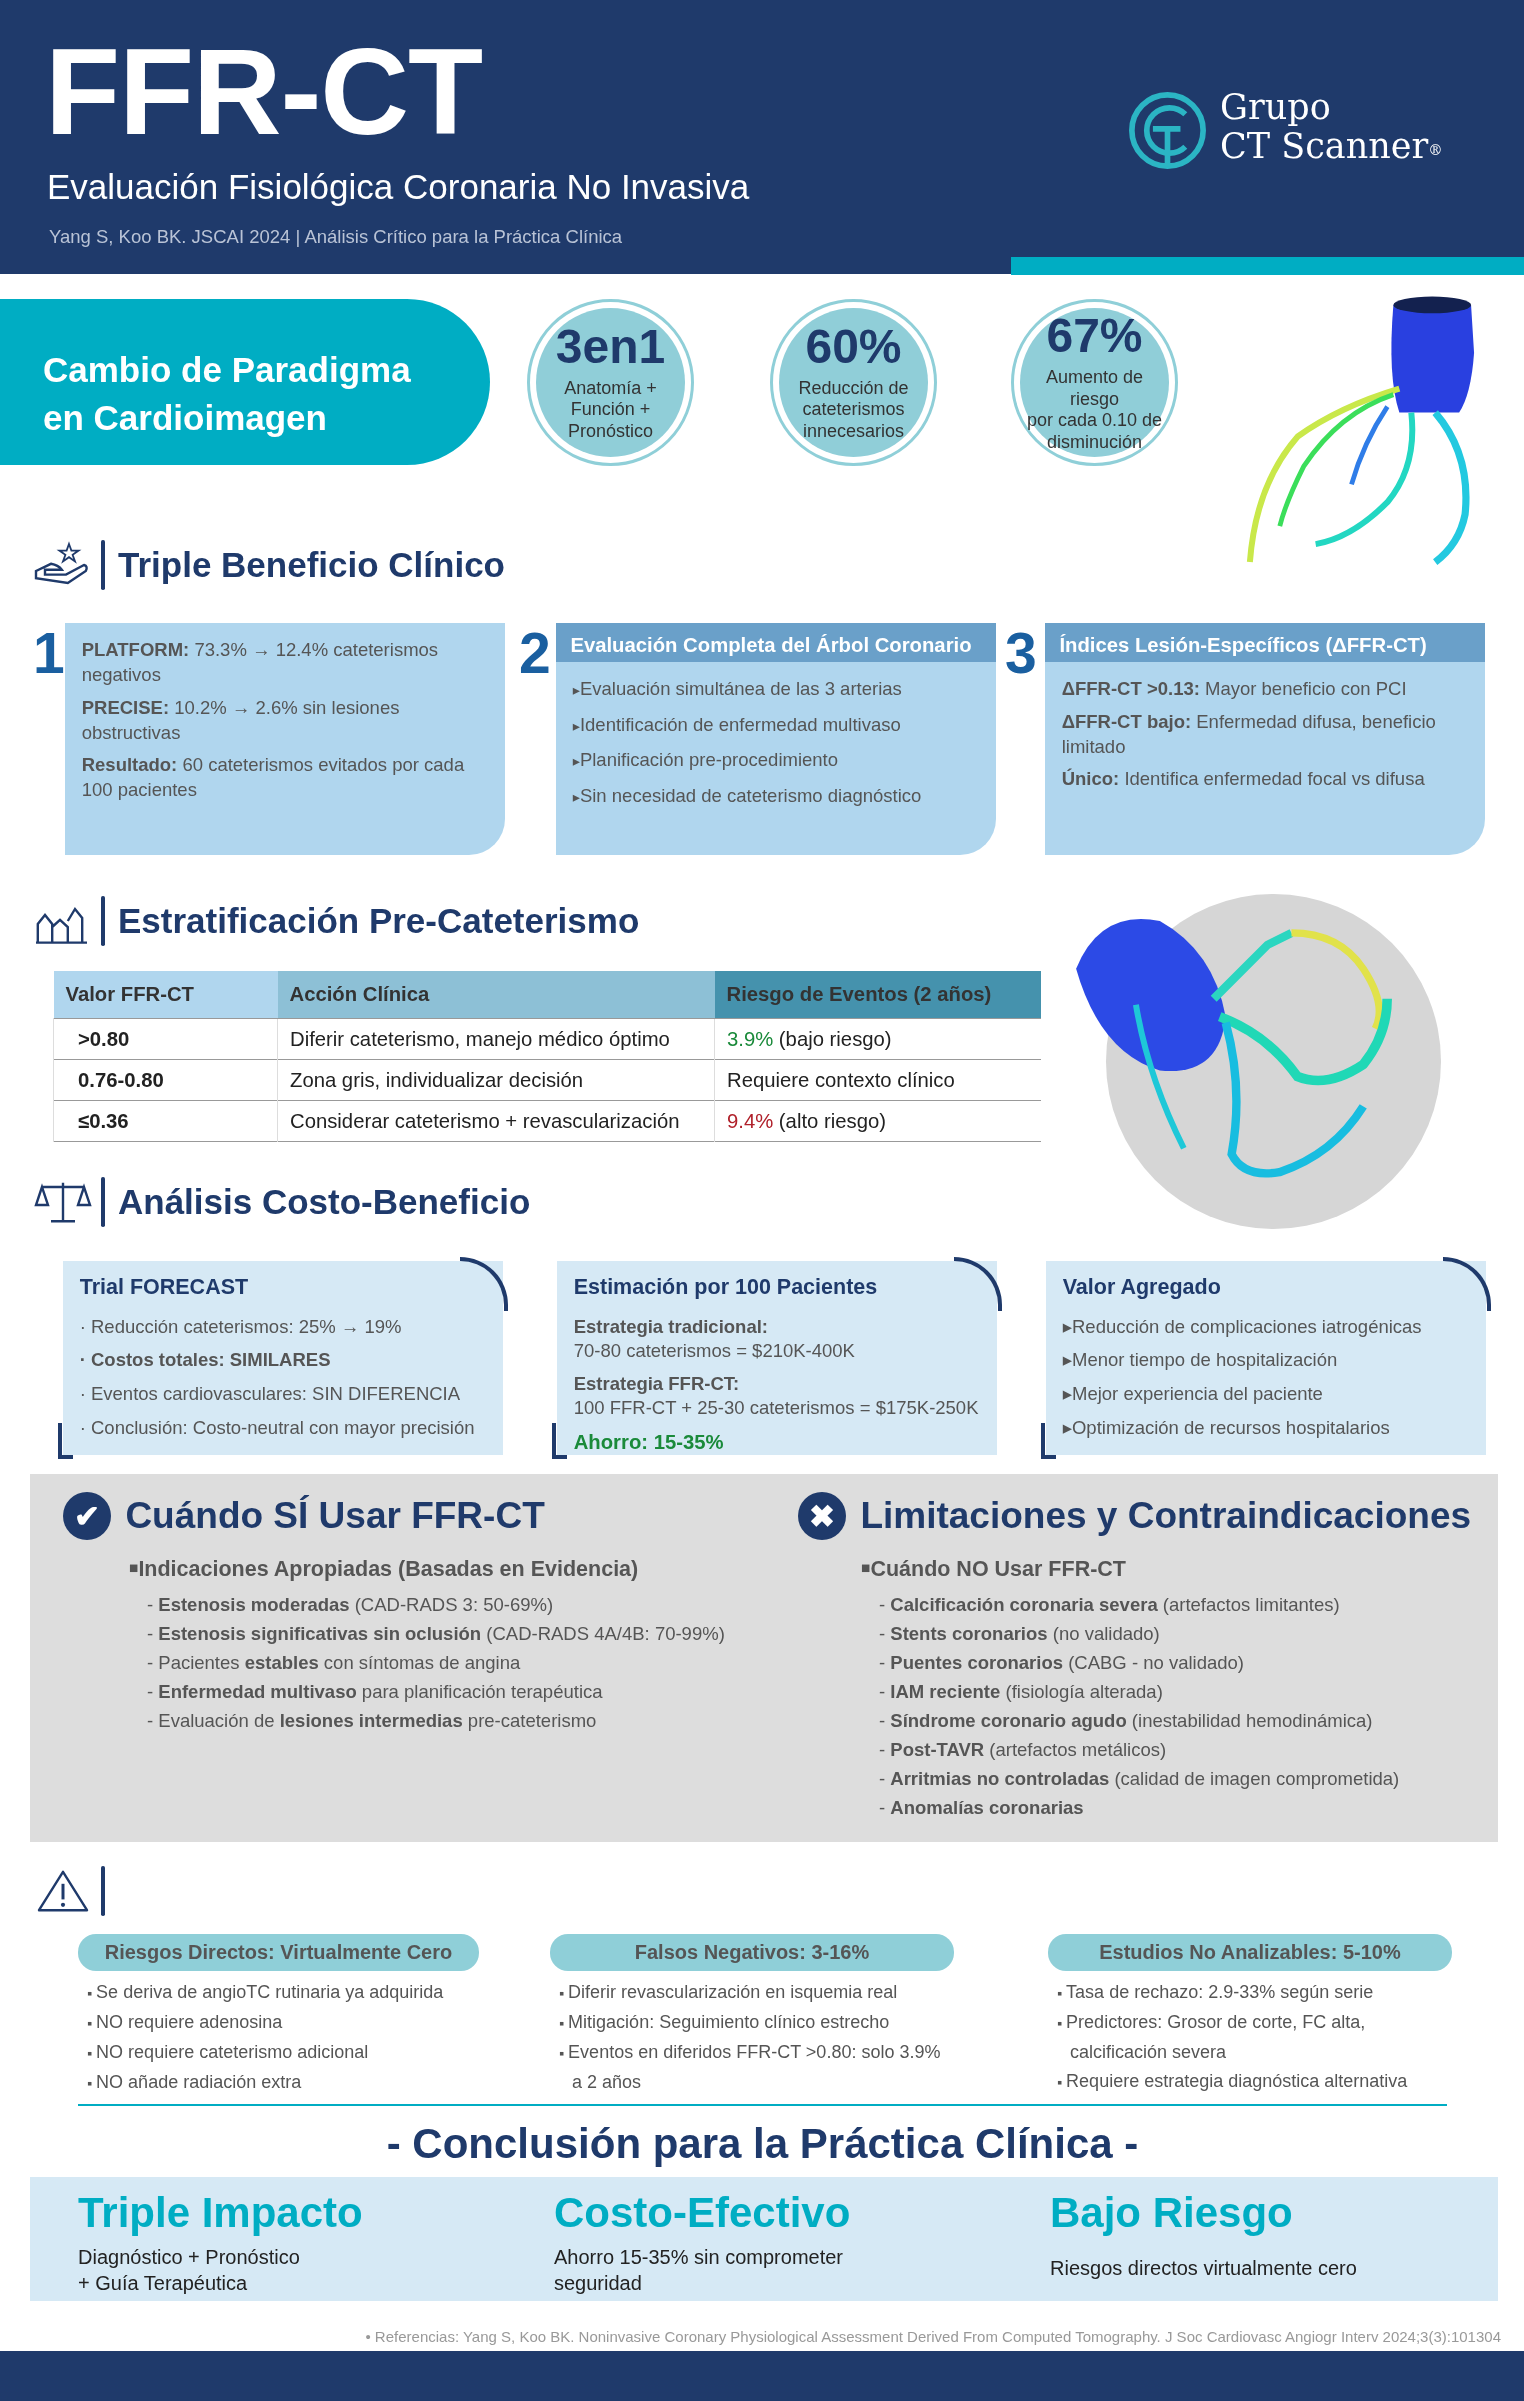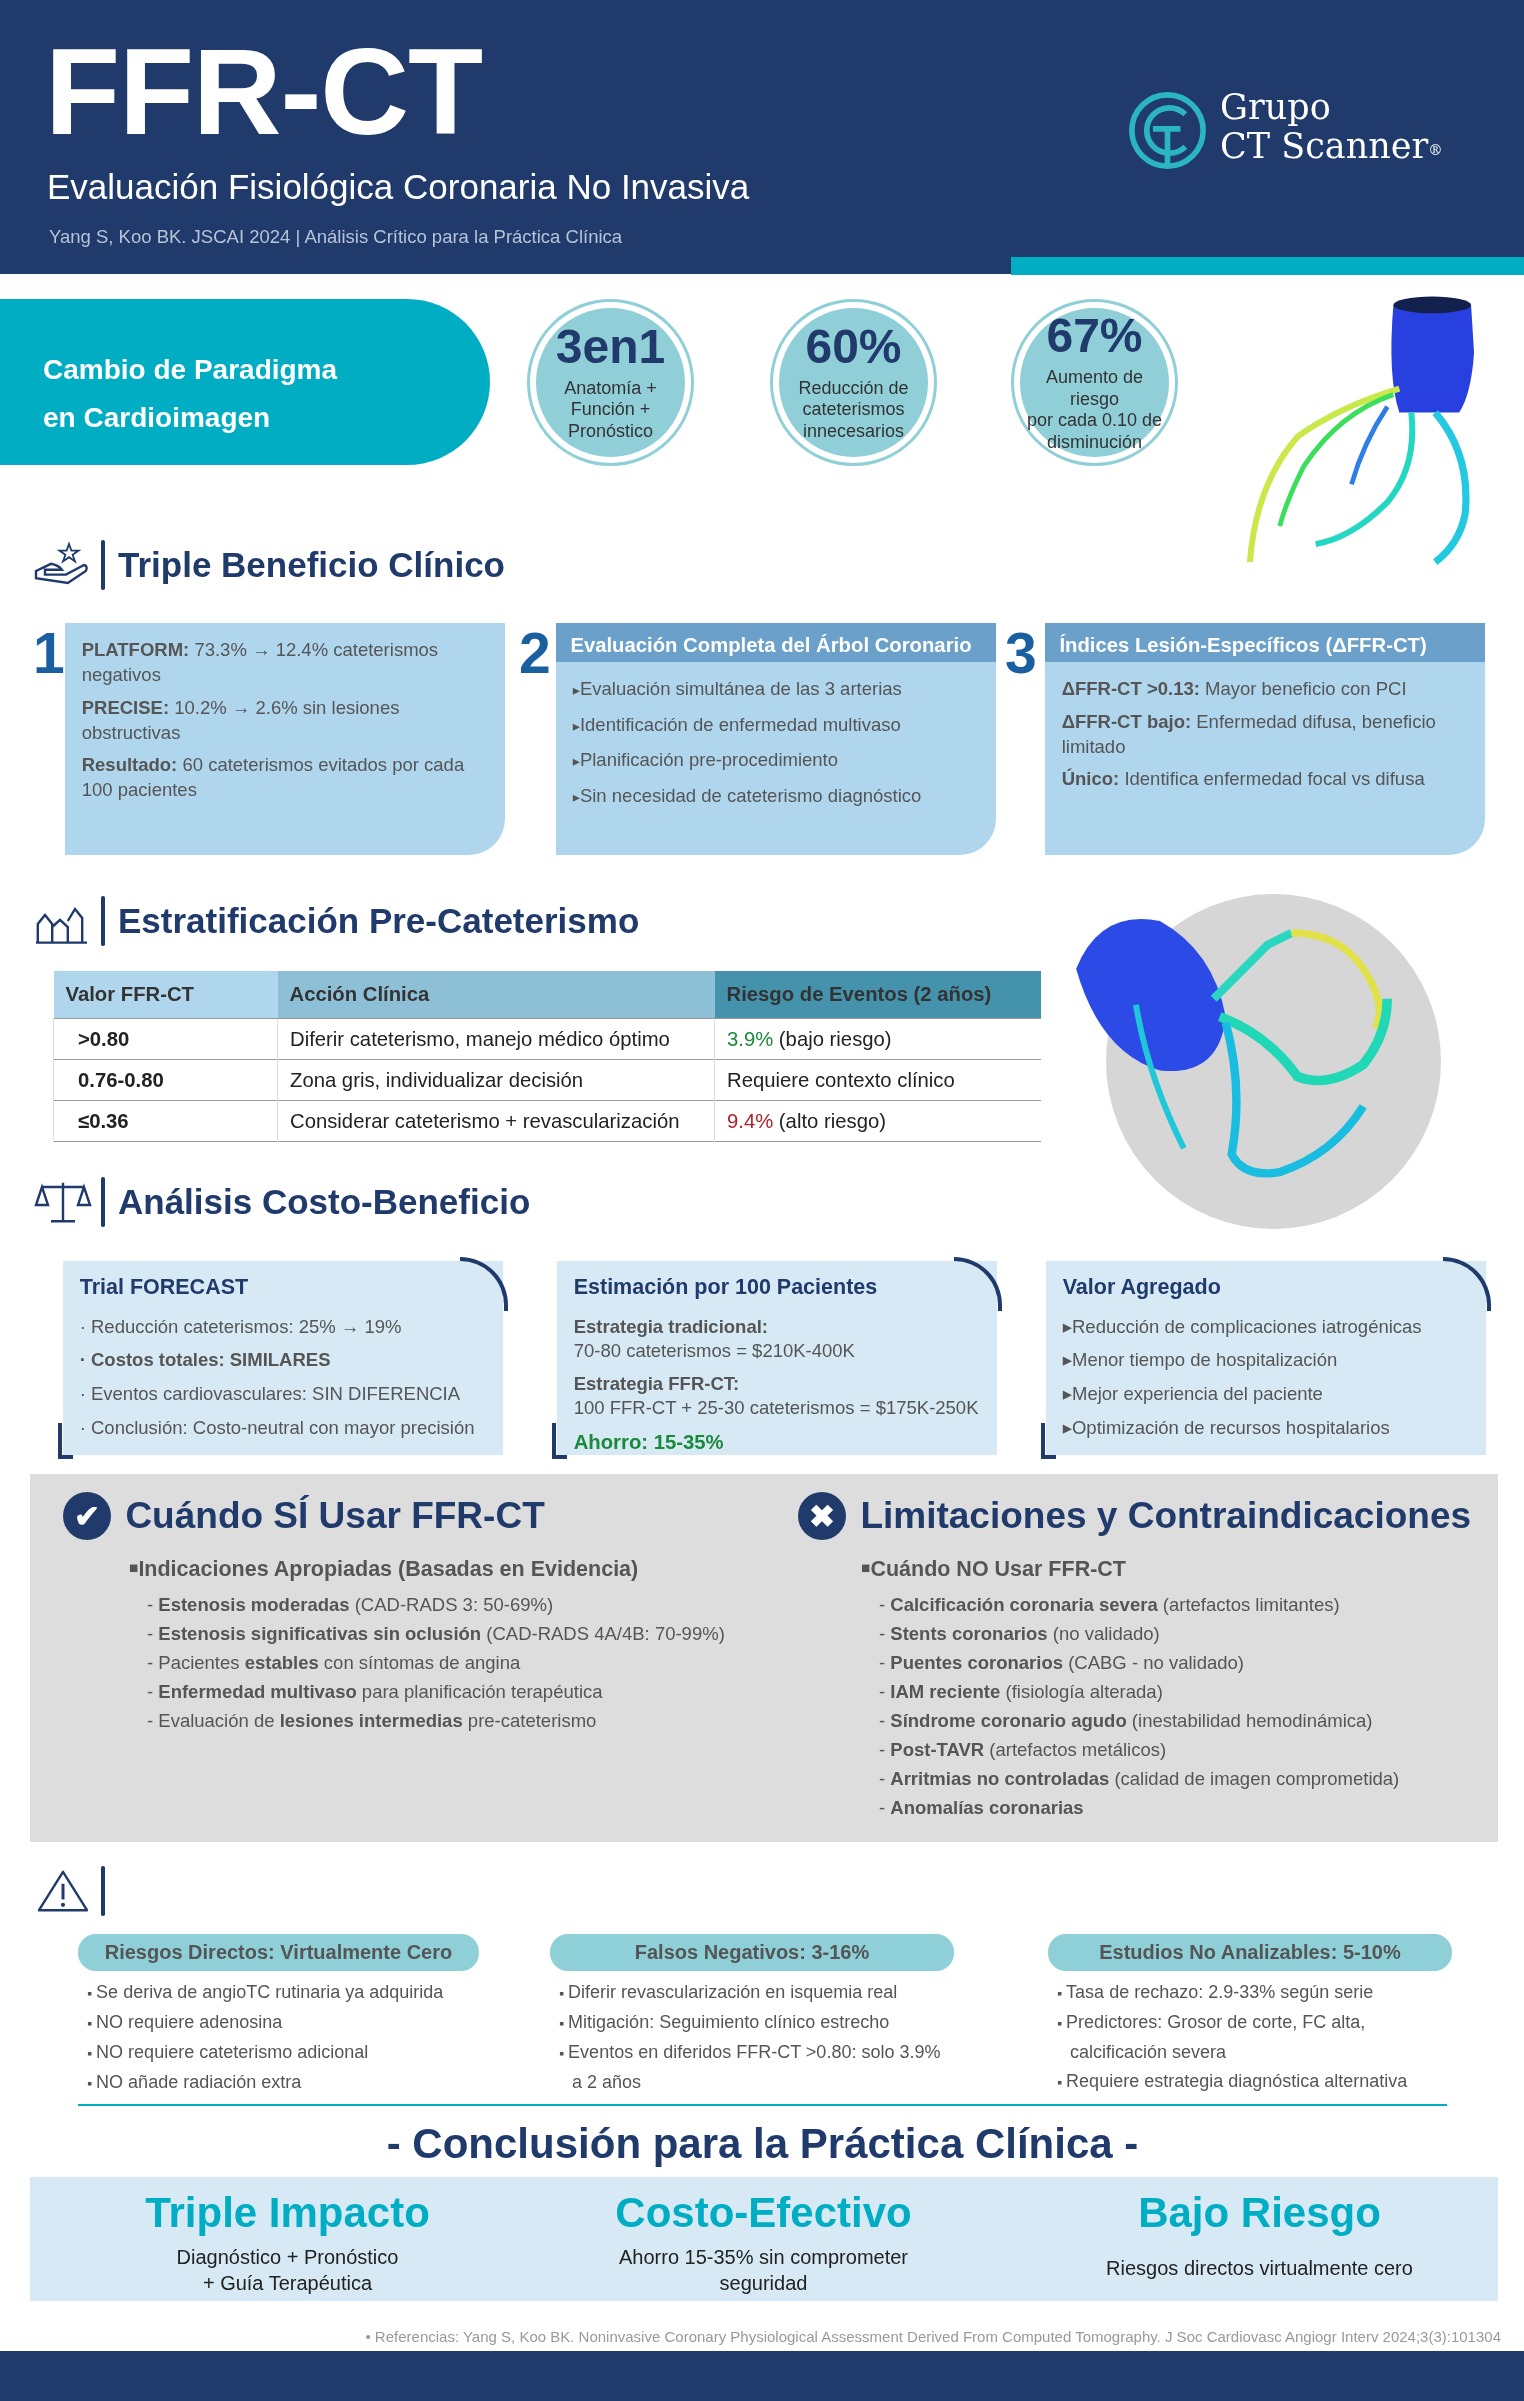--- a/index.html
+++ b/index.html
@@ -9,21 +9,21 @@
 .header{left:0;top:0;width:1525px;height:274px;background:#1f3a6b}
 .title{left:45px;top:30px;font-size:123px;font-weight:700;color:#fff;letter-spacing:-1.2px;line-height:1}
 .subtitle{left:47px;top:167px;font-size:35px;color:#fff}
 .cite{left:49px;top:226px;font-size:18.5px;color:#b9c3d6}
 .teal-bar{left:1011px;top:257px;width:514px;height:18px;background:#00adc3}
 .logo{left:1127px;top:90px;width:81px;height:81px}
 .logo-text{left:1220px;top:88px;font-family:"DejaVu Serif","Liberation Serif",serif;color:#fff;font-size:35px;line-height:39px}
 .logo-text sup{font-size:14.4px;vertical-align:top;position:relative;top:3.6px}
 
 .paradigm{left:0;top:299px;width:490px;height:166px;background:#00adc3;border-radius:0 84px 84px 0}
-.paradigm span{position:absolute;left:43px;top:47px;font-size:28px;font-weight:700;color:#fff;line-height:48px}
+.paradigm span{position:absolute;left:43px;top:47px;font-size:35px;font-weight:700;color:#fff;line-height:48px}
 .stat{width:167px;height:167px;border-radius:50%;border:3.6px solid #8fcfd8;display:flex;align-items:center;justify-content:center}
 .stat-inner{width:149px;height:149px;border-radius:50%;background:#90ced8;display:flex;flex-direction:column;align-items:center;justify-content:center;text-align:center}
 .stat-val{font-size:48px;font-weight:700;color:#1f3a6b;line-height:1}
 .stat-lbl{font-size:18px;color:#333;line-height:21.5px;margin-top:7.2px}
 
 .sec-h{display:flex;align-items:center;height:54px}
 .sec-h svg{width:60px;height:48px}
 .sec-h .bar{width:3.6px;height:50px;background:#1f3a6b;border-radius:1.8px;margin:0 13px 0 8.4px}
 .sec-h .txt{font-size:35px;font-weight:700;color:#1f3a6b}
 
@@ -55,21 +55,21 @@
 .plist div{font-size:18.5px;color:#555;line-height:29px}
 .plist b{color:#555}
 
 .rpill{height:37px;background:#8fcfd8;border-radius:18px;text-align:center;font-size:20px;font-weight:700;color:#555;line-height:37px}
 .rlist div{font-size:18px;color:#555;line-height:29px;padding-left:13px;text-indent:-13px}
 .rlist div::before{content:"\25AA  ";font-size:14.4px}
 
 .hr{left:78px;top:2104px;width:1369px;height:2.4px;background:#00adc3}
 .concl-t{left:0;top:2120px;width:1525px;text-align:center;font-size:42px;font-weight:700;color:#1f3a6b}
 .concl-box{left:30px;top:2177px;width:1468px;height:124px;background:#d6e9f5}
-.ccol{position:absolute;top:12px;width:419px;text-align:center}
+.ccol{position:absolute;top:12px;width:419px;text-align:left}
 .ccol .big{font-size:42px;font-weight:700;color:#00adc3}
 .ccol .small{font-size:20px;color:#222;line-height:26px;margin-top:7.2px}
 .refs{right:24px;top:2328px;font-size:15px;color:#999}
 .footer{left:0;top:2351px;width:1525px;height:51px;background:#1f3a6b}
 </style>
 </head>
 <body>
 
 <div class="abs header"></div>
 <div class="abs title">FFR-CT</div>

